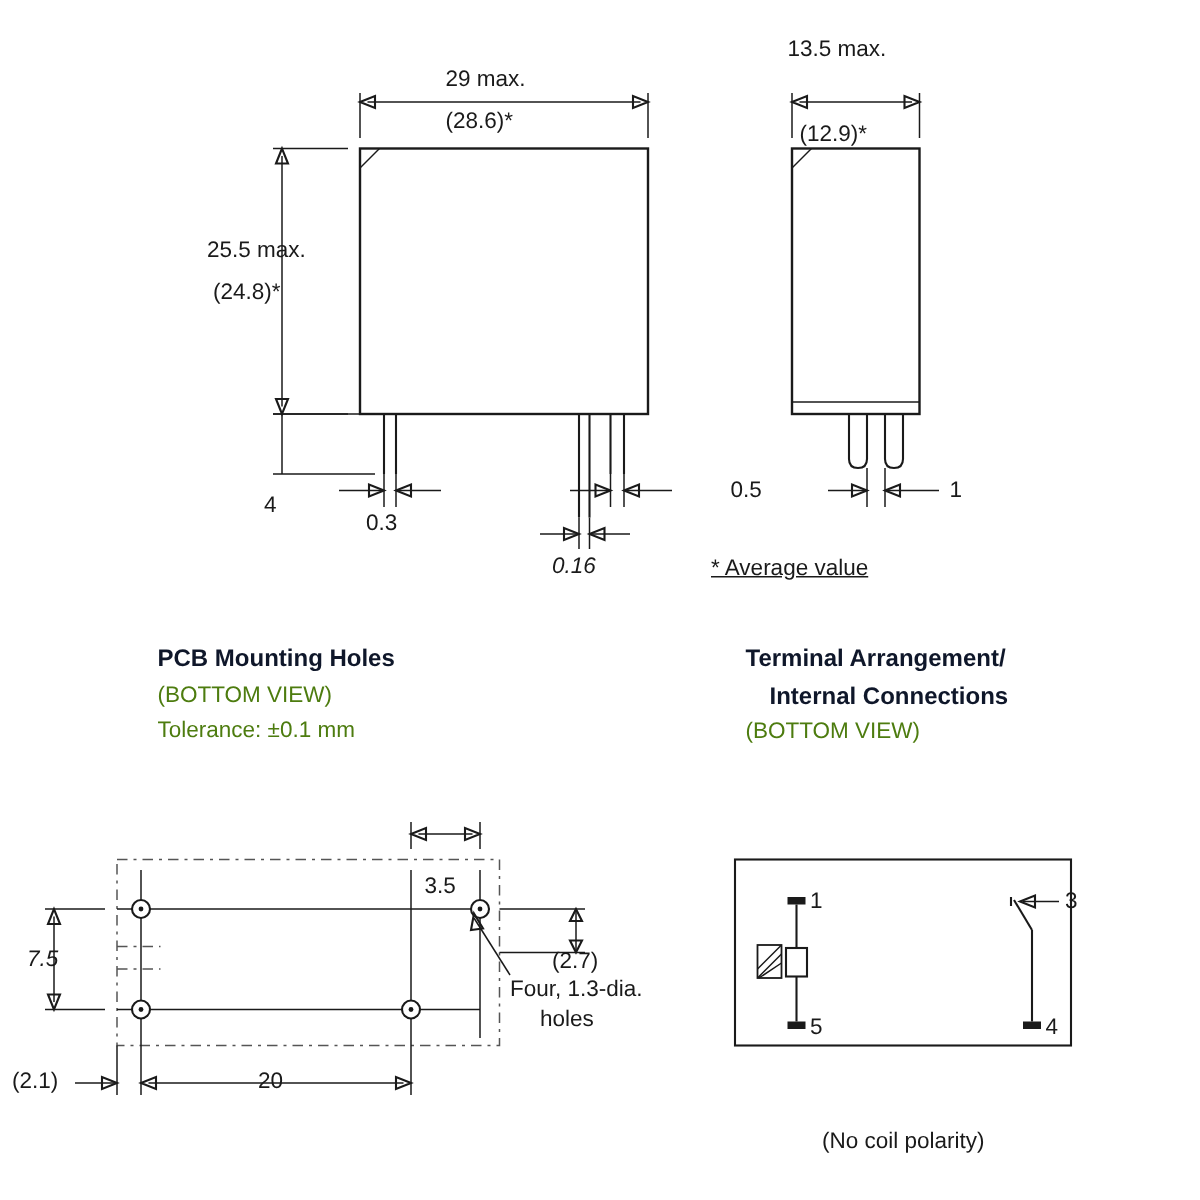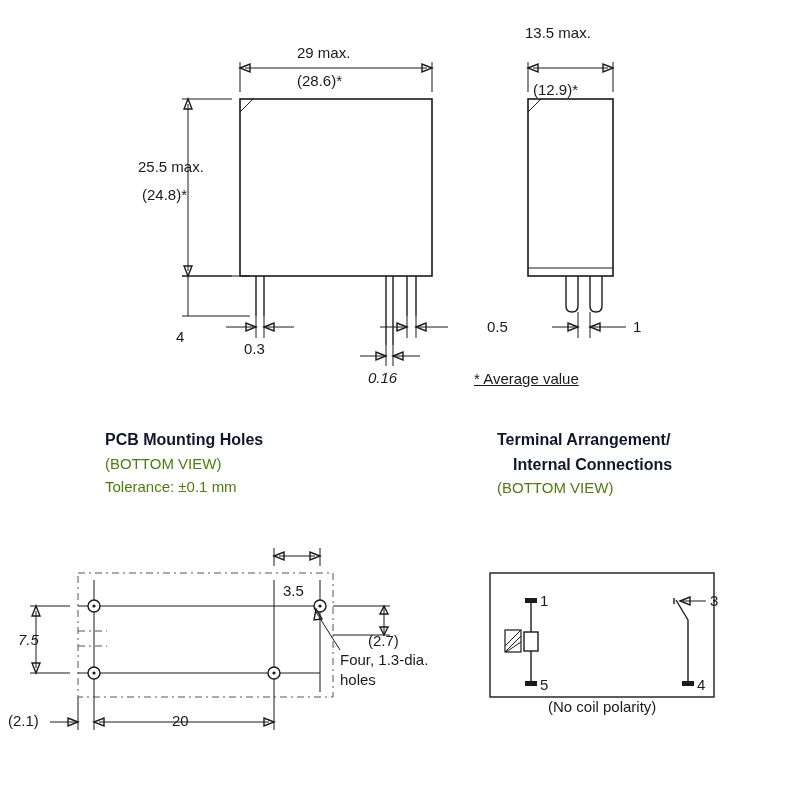--- a/index.html
+++ b/index.html
@@ -242,26 +242,26 @@
   <div class="sub" style="left:105px; top:455px;">(BOTTOM VIEW)</div>
   <div class="sub" style="left:105px; top:478px;">Tolerance: ±0.1 mm</div>
 
   <div class="lbl" style="left:283px; top:534px;margin-top:48px;">3.5</div>
   <div class="lbl" style="left:368px; top:588px;margin-top:44px;">(2.7)</div>
   <div class="lbl" style="left:18px; top:631px;font-style:italic;">7.5</div>
   <div class="lbl" style="left:8px; top:712px;">(2.1)</div>
   <div class="lbl" style="left:172px; top:712px;">20</div>
 
   <div class="lbl" style="left:340px; top:651px;">Four, 1.3-dia.</div>
-  <div class="lbl" style="left:340px; top:671px;text-align:right;">holes</div>
+  <div class="lbl" style="left:360px; top:671px;text-align:right;">holes</div>
 
   <div class="hdr" style="left:497px; top:430px;">Terminal Arrangement/</div>
   <div class="hdr" style="left:497px; top:455px;margin-left:16px;">Internal Connections</div>
   <div class="sub" style="left:497px; top:479px;">(BOTTOM VIEW)</div>
 
   <div class="lbl" style="left:540px; top:592px;">1</div>
   <div class="lbl" style="left:540px; top:676px;">5</div>
   <div class="lbl" style="left:710px; top:592px;">3</div>
   <div class="lbl" style="left:697px; top:676px;">4</div>
 
-  <div class="lbl" style="left:548px; top:698px;text-align:right;">(No coil polarity)</div>
+  <div class="lbl" style="left:548px; top:752px;text-align:right;">(No coil polarity)</div>
 
 </div>
 
 </body></html>

